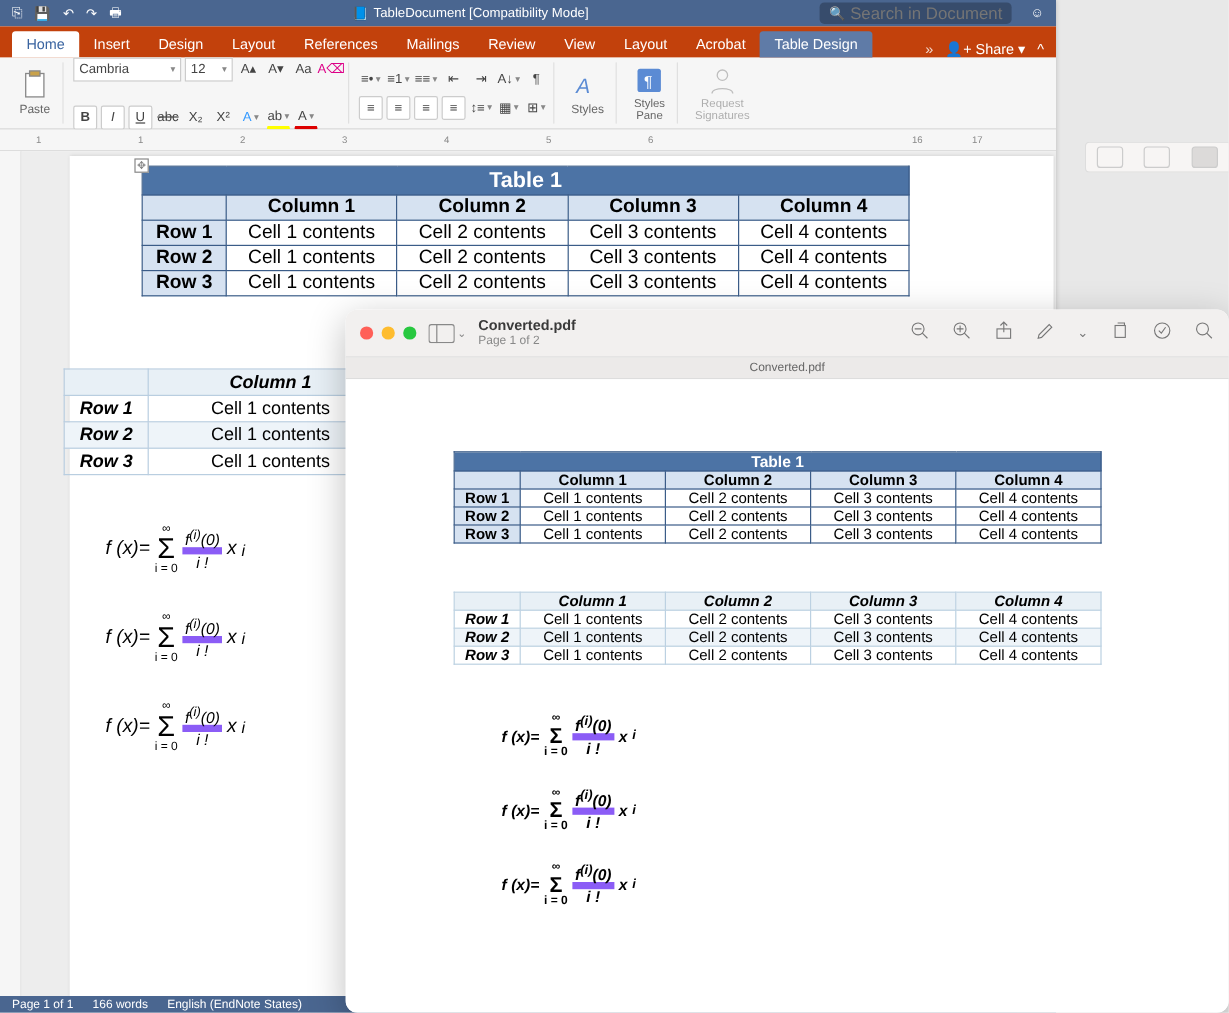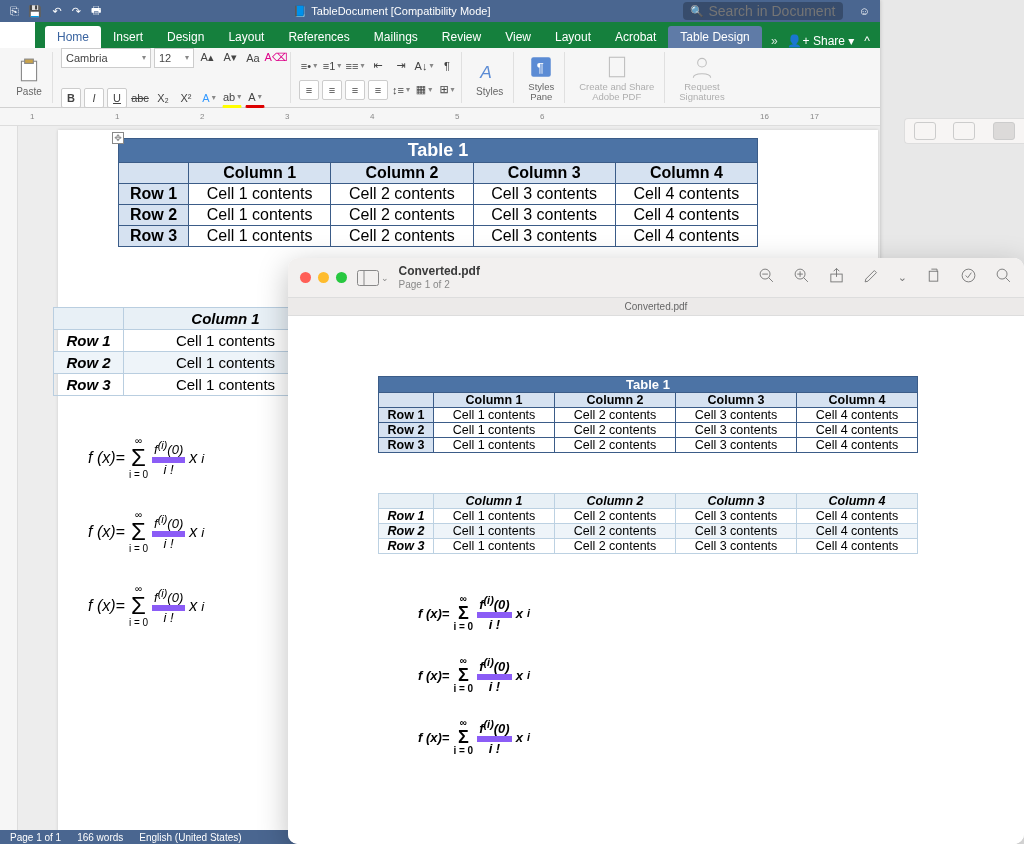--- a/index.html
+++ b/index.html
@@ -9,21 +9,21 @@
 .word-window { position:absolute; top:0; left:0; width:880px; height:844px; background:#fff; box-shadow:0 0 4px rgba(0,0,0,.2); }
 
 
 .word-titlebar { height: 22px; background: #4a6690; display:flex; align-items:center; color:#fff; font-size:11px; padding:0 10px; gap:6px; }
 .tb-icons { display:flex; gap:10px; align-items:center; }
 .tb-title { flex:1; text-align:center; font-weight:500; display:flex; align-items:center; justify-content:center; gap:4px;}
 .tb-search { background:rgba(0,0,0,.25); border-radius:4px; padding:1px 8px; width:160px; display:flex; align-items:center; gap:4px; color:#cfd6e3;}
 .tb-search input { background:transparent; border:none; color:#cfd6e3; font-size:14px; width:130px; outline:none;}
 
 
-.ribbon-tabs { height: 26px; background:#15803d; display:flex; align-items:flex-end; font-size:12px; color:#fff; padding-left:10px; gap:0;margin-left:35px; }
+.ribbon-tabs { height: 26px; background:#c2410c; display:flex; align-items:flex-end; font-size:12px; color:#fff; padding-left:10px; gap:0; }
 .ribbon-tab { padding:4px 12px; cursor:pointer; border-radius:3px 3px 0 0; }
 .ribbon-tab.active { background:#fff; color:#3a64a0; font-weight:500; }
 .ribbon-tab.ctx { background:#5f7ba7; }
 .ribbon-right { margin-left:auto; display:flex; gap:10px; align-items:center; padding-right:10px; font-size:12px;}
 .ribbon-right .chev { opacity:.8; }
 
 
 .ribbon { height: 60px; background:#f6f6f6; border-bottom:1px solid #d1d1d1; display:flex; align-items:center; padding:4px 6px; gap:4px; font-size:11px; color:#444; }
 .rgroup { display:flex; flex-direction:column; align-items:center; gap:2px; padding:0 4px; border-right:1px solid #e0e0e0; height:100%; justify-content:center;}
 .rgroup:last-child{border-right:none;}
@@ -222,29 +222,20 @@
       </div>
     </div>
     <div class="rgroup">
       <div class="big-btn">
         <svg viewBox="0 0 24 24">
             <rect x="3" y="3" width="18" height="18" fill="#5b8bd4" rx="2"></rect>
             <text x="8" y="17" font-size="12" fill="#fff">¶</text>
           </svg>
         <span class="pane-txt" style="white-space:pre;">Styles
 Pane</span>
-      </div>
-    </div>
-    <div class="rgroup">
-      <div class="big-btn" style="opacity:.5;">
-        <svg viewBox="0 0 24 24">
-            <rect x="5" y="3" width="14" height="18" fill="none" stroke="#888"></rect>
-          </svg>
-        <span class="pane-txt" style="white-space:pre;">Create and Share
-Adobe PDF</span>
       </div>
     </div>
     <div class="rgroup">
       <div class="big-btn" style="opacity:.5;">
         <svg viewBox="0 0 24 24">
             <circle cx="12" cy="8" r="4" fill="none" stroke="#888"></circle>
             <path d="M4 22c0-5 16-5 16 0" fill="none" stroke="#888"></path>
           </svg>
         <span class="pane-txt" style="white-space:pre;">Request
 Signatures</span>
@@ -370,21 +361,21 @@
           <span>x</span>
             <sup>i</sup>
         </div>
       </div>
     </div>
   </div>
 
   <div class="statusbar">
     <span>Page 1 of 1</span>
     <span>166 words</span>
-    <span>English (United States)</span>
+    <span>English (EndNote States)</span>
   </div>
 </div>
 
 <div class="rightstrip">
   <div class="vbtn"></div>
   <div class="vbtn"></div>
   <div class="vbtn active"></div>
 </div>
 
 <div class="preview-window">

